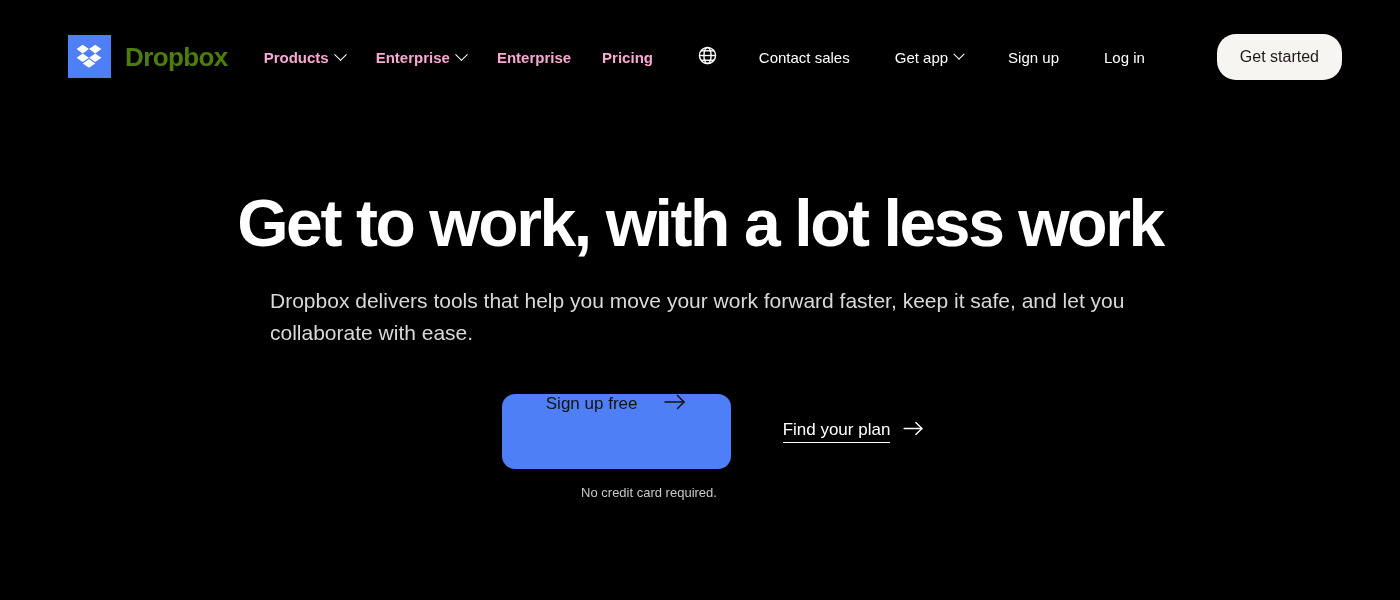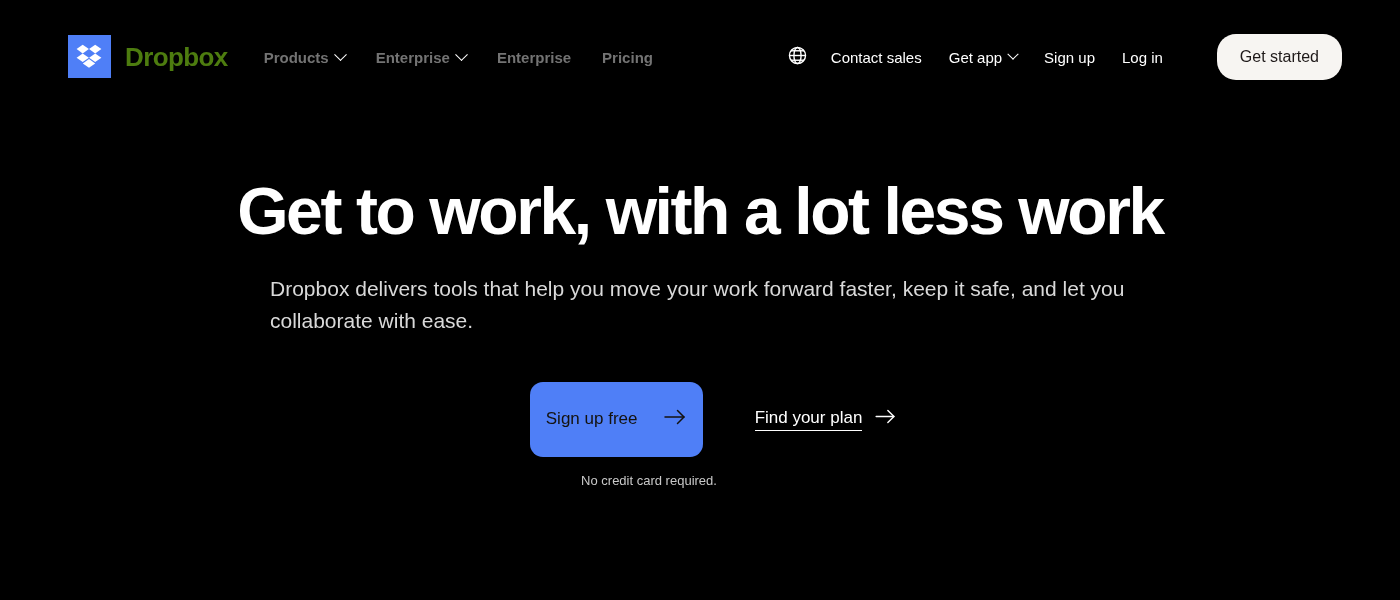--- a/index.html
+++ b/index.html
@@ -63,39 +63,39 @@
     margin-left:36px;
     margin-top:-1px;
   }
 
   .nav-item {
     display:flex;
     align-items:center;
     gap:7px;
     font-size:15px;
     font-weight:bold;
-    color:#737373;
+    color:#f9a8d4;
     white-space:nowrap;
     cursor:pointer;
   }
 
   .chev {
     display:inline-block;
     width:9px; height:9px;
     border-right:1.6px solid #ffffff;
     border-bottom:1.6px solid #ffffff;
     transform:rotate(45deg) translate(-2px,-2px);
     flex:0 0 auto;
   }
 
   
   .nav-secondary {
     display:flex;
     align-items:center;
-    gap:27px;
+    gap:45px;
     margin-left:auto;
     margin-top:-1px;
   }
 
   .nav-link {
     font-size:15px;
     font-weight:normal;
     color:#ffffff;
     white-space:nowrap;
     cursor:pointer;
@@ -126,21 +126,21 @@
     padding:14px 23px;
     cursor:pointer;
     white-space:nowrap;
     font-family:"Liberation Sans", sans-serif;
     line-height:1.1;
   }
 
   
   .hero {
     position:absolute;
-    top:102px; left:0;
+    top:114px; left:0;
     width:1400px;
     display:flex;
     flex-direction:column;
     align-items:center;
   }
 
   .hero-title {
     margin-top:75px;
     font-size:66px;
     font-weight:bold;
@@ -167,24 +167,24 @@
     align-items:center;
     gap:52px;
     padding-left:26px;
   }
 
   .btn-signup {
     background:#4F7FF7;
     color:#14120F;
     border:none;
     border-radius:13px;
-    width:173px;
+    width:229px;
     height:75px;
     display:flex;
-    align-items:center;
+    align-items:flex-start;
     justify-content:center;
     gap:27px;
     font-size:17px;
     font-weight:normal;
     font-family:"Liberation Sans", sans-serif;
     cursor:pointer;
     white-space:nowrap;
   }
 
   .link-plan {

